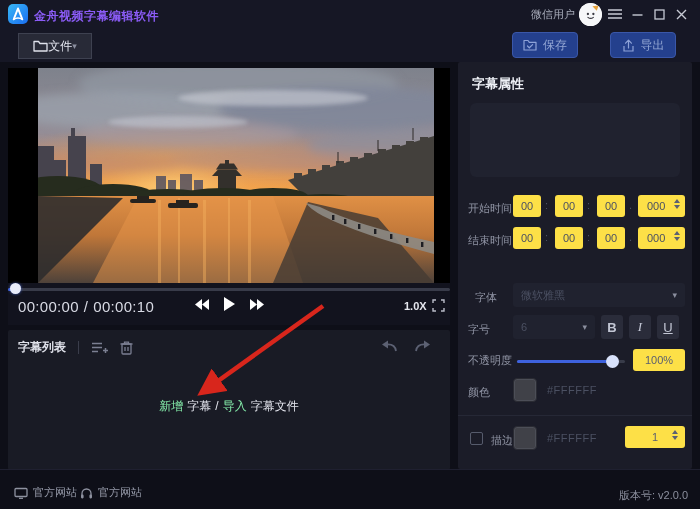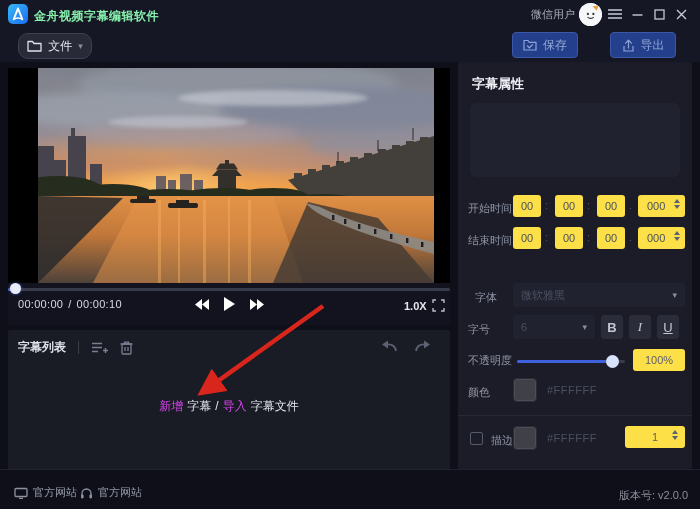--- a/index.html
+++ b/index.html
@@ -3,43 +3,43 @@
 <meta charset="utf-8">
 <style>
   *{margin:0;padding:0;box-sizing:border-box}
   html,body{background:#0b0c13}
   #win{position:relative;width:700px;height:509px;background:#0e0f18;overflow:hidden;
        font-family:"Liberation Sans","DejaVu Sans",sans-serif;color:#e8eaf1;font-size:12px}
   .abs{position:absolute}
   .flexr{display:flex;align-items:center}
   
   #topbar{position:absolute;left:0;top:0;width:700px;height:62px;background:#161725}
-  .apptitle{font-size:12px;font-weight:600;color:#86efac;letter-spacing:.5px}
+  .apptitle{font-size:12px;font-weight:600;color:#8b5cf6;letter-spacing:.5px}
   .userlabel{font-size:11px;color:#a9adbb}
   .avatar{width:23px;height:23px;border-radius:50%;overflow:hidden;background:#f6f7f9}
   .member{height:20px;border-radius:10px;padding:0 10px;display:flex;align-items:center;gap:5px;
           background:linear-gradient(180deg,#ecc488,#d5a160);color:#523a0f;font-size:11px;font-weight:600}
   .winbtn{width:18px;height:18px;display:flex;align-items:center;justify-content:center;cursor:pointer}
-  .btn-dark{background:#282a37;border:1px solid #3e4150;border-radius:10px;color:#e2e4ee;
-            display:flex;align-items:center;justify-content:center;gap:6px;font-size:12px}
+  .btn-dark{background:#282a37;border:1px solid #3e4150;border-radius:0;color:#e2e4ee;
+            display:flex;align-items:center;justify-content:center;font-size:12px}
   .btn-blue{background:#24408d;border:1px solid #3a57a8;border-radius:4px;color:#93a6d4;
             display:flex;align-items:center;justify-content:center;gap:6px;font-size:12px}
   .caret{font-size:9px;color:#8a8e9e;line-height:1}
   
   #player{position:absolute;left:8px;top:68px;width:442px;height:215px;background:#000}
   #strip{position:absolute;left:8px;top:283px;width:442px;height:42px;background:#12131e}
   .ptrack{position:absolute;left:0;top:5px;width:442px;height:3px;background:#383b49;border-radius:2px}
   .pfill{position:absolute;left:0;top:5px;width:8px;height:3px;background:#3e62de;border-radius:2px}
   .phandle{position:absolute;left:2px;top:0;width:11px;height:11px;border-radius:50%;background:#e9edfb;box-shadow:0 0 3px rgba(90,130,255,.7)}
-  .timetext{font-size:11px;color:#d8dae4;letter-spacing:.3px}
+  .timetext{font-size:15px;color:#d8dae4;letter-spacing:.3px}
   .ctl{display:flex;align-items:center;justify-content:center;cursor:pointer}
   
   #subpanel{position:absolute;left:8px;top:330px;width:442px;height:140px;background:#191b25;border-radius:2px}
   .vdiv{width:1px;height:13px;background:#3a3d4b}
-  .linkblue{color:#d946ef;cursor:pointer}
+  .linkblue{color:#86efac;cursor:pointer}
   .hint{position:absolute;left:0;top:68px;width:100%;text-align:center;font-size:12px;color:#e4e6ee}
   .hint span{margin:0 2px}
   
   #props{position:absolute;left:458px;top:62px;width:234px;height:407px;background:#1b1c28;border-radius:2px}
   .ptitle{font-size:13px;font-weight:700;color:#eef0f6}
   .lbl{font-size:11px;color:#8f93a3}
   .tarea{background:#20222f;border-radius:6px}
   .tbox{background:#fde047;border-radius:3px;color:#4b5062;font-size:11px;
         display:flex;align-items:center;justify-content:center}
   .sep{font-size:11px;color:#4b5062}

